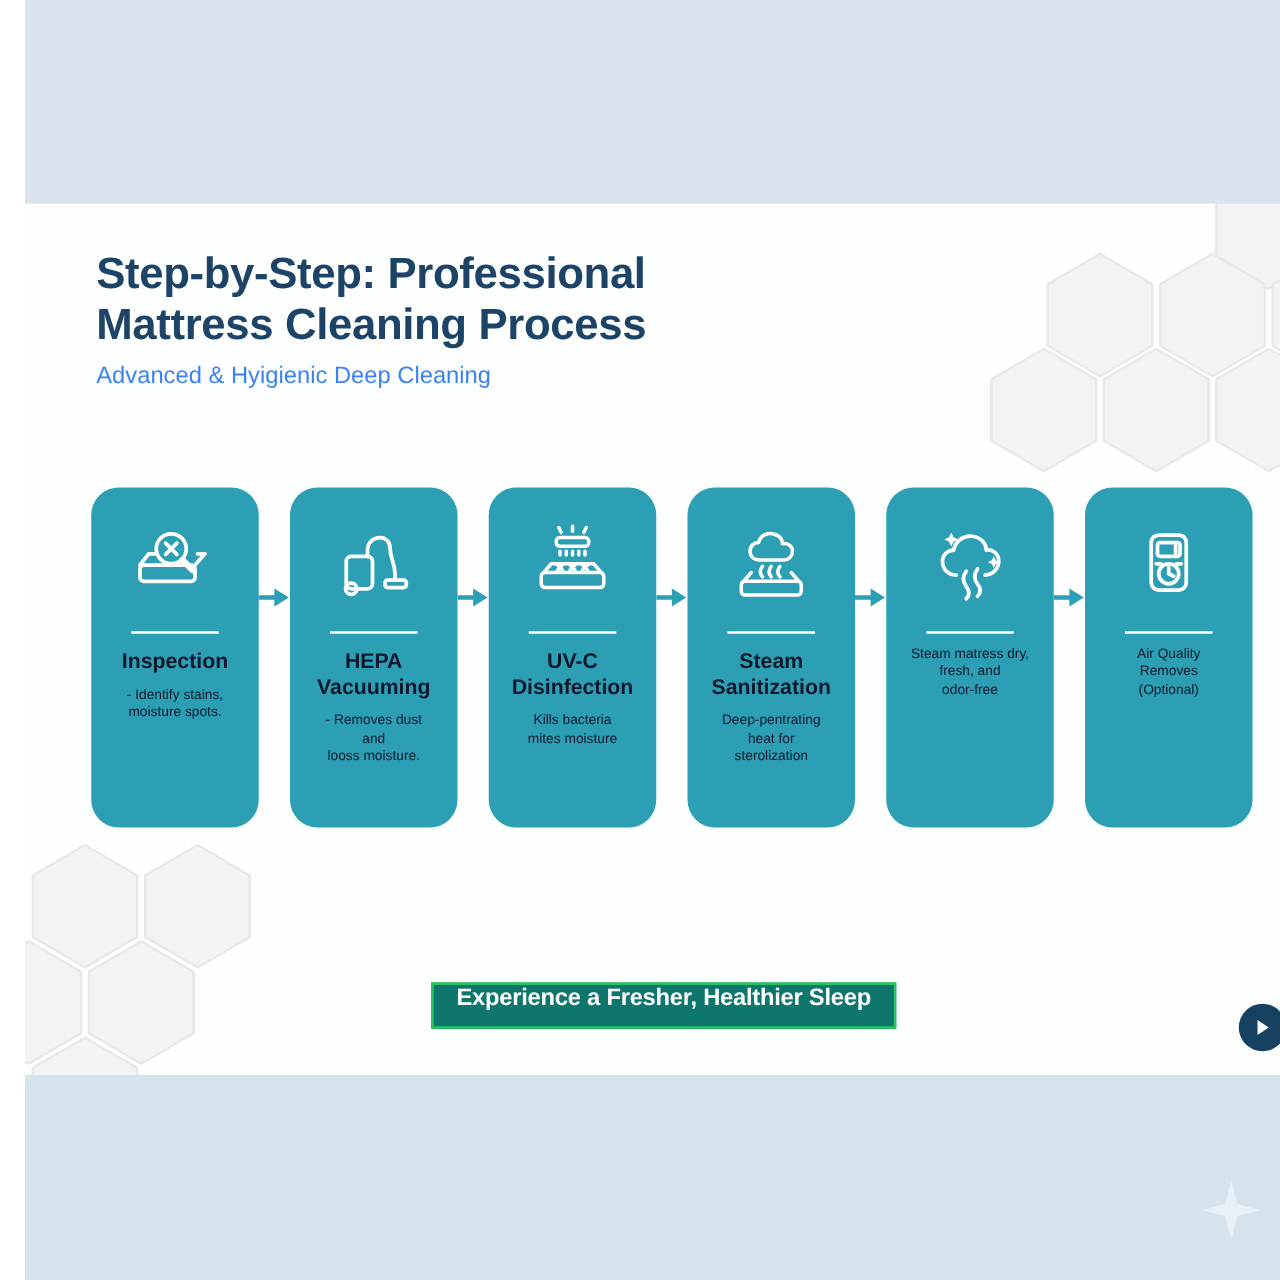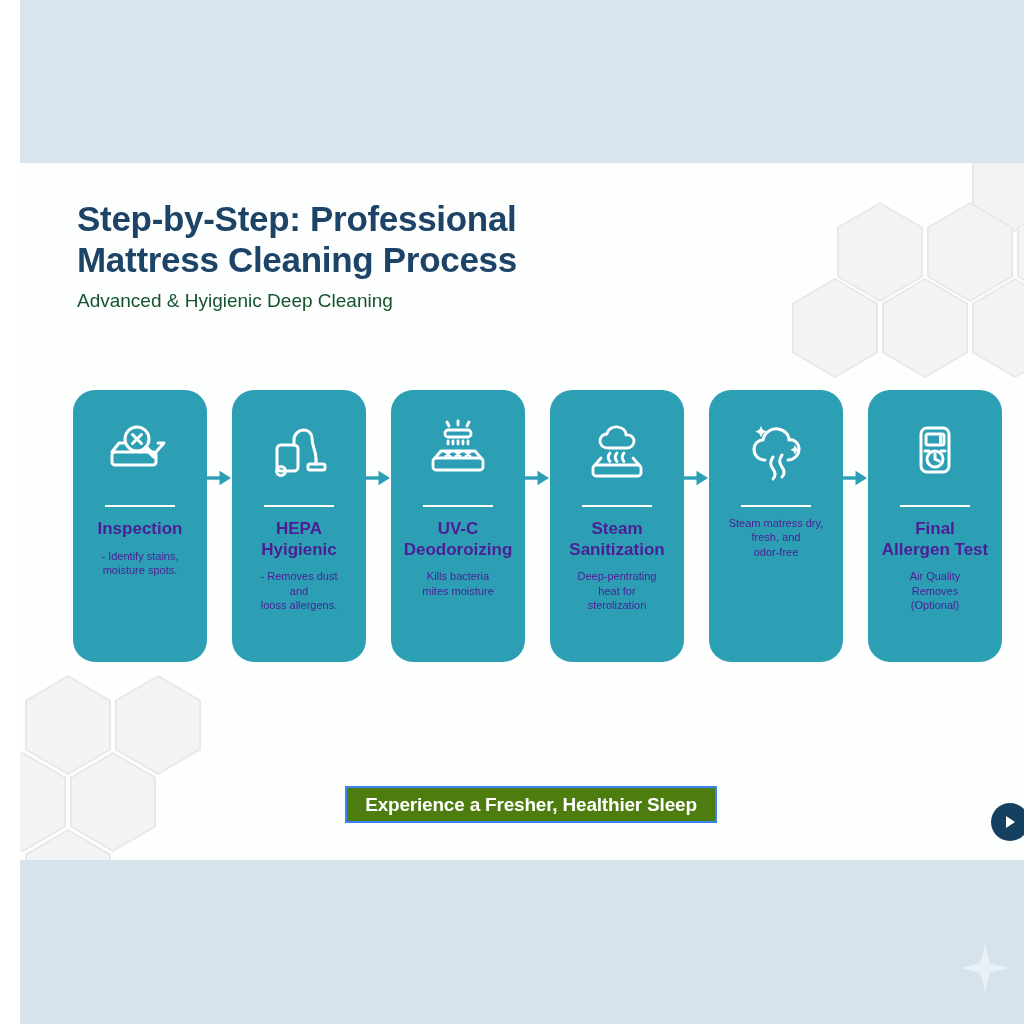--- a/index.html
+++ b/index.html
@@ -14,37 +14,37 @@
   
   .hex{position:absolute;width:86px;height:100px;z-index:1;
        clip-path:polygon(50% 0%,100% 25%,100% 75%,50% 100%,0% 75%,0% 25%);
        background:#e6e8ea;}
   .hex::after{content:"";position:absolute;inset:2px;background:#f2f3f5;
        clip-path:polygon(50% 0%,100% 25%,100% 75%,50% 100%,0% 75%,0% 25%);}
   
   .header{position:absolute;left:57px;top:198px;z-index:3;}
   .title{font-size:35px;line-height:1.18;font-weight:700;color:#1d4467;
          white-space:pre-line;letter-spacing:-0.3px;}
-  .subtitle{margin-top:9px;font-size:19px;color:#14532d;}
+  .subtitle{margin-top:9px;font-size:19px;color:#3b82f6;}
   
   .steps{position:absolute;left:53px;top:390px;width:928px;z-index:3;
          display:flex;justify-content:space-between;align-items:flex-start;}
   .card{width:134px;height:272px;background:#2d9fb5;border-radius:22px;
-        color:#4c1d95;text-align:center;padding:26px 6px 0;box-sizing:border-box;
+        color:#0f172a;text-align:center;padding:26px 6px 0;box-sizing:border-box;
         flex:none;}
   .card .icon{height:74px;display:flex;align-items:center;justify-content:center;}
   .divider{width:70px;height:2px;background:#ffffff;margin:15px auto 0;}
   .card-title{margin-top:12px;font-size:17px;font-weight:700;line-height:1.22;
         white-space:pre-line;}
   .card-desc{margin-top:9px;font-size:11px;line-height:1.3;white-space:pre-line;}
   .arrow{flex:none;width:25px;height:22px;margin-top:77px;}
   
   .cta{position:absolute;left:325px;top:786px;width:372px;height:37px;z-index:3;
-       background:#4d7c0f;border:2px solid #3b82f6;box-sizing:border-box;
-       display:flex;align-items:center;justify-content:center;cursor:pointer;}
+       background:#0f766e;border:2px solid #22c55e;box-sizing:border-box;
+       display:flex;justify-content:center;cursor:pointer;}
   .cta span{color:#fff;font-size:19px;font-weight:700;letter-spacing:-0.2px;}
   
   .play{position:absolute;left:971px;top:803px;width:38px;height:38px;z-index:3;
         border-radius:50%;background:#16405f;display:flex;align-items:center;
         justify-content:center;cursor:pointer;}
   
   .sparkle{position:absolute;left:941px;top:944px;width:48px;height:48px;z-index:3;
         background:#e9f0f6;
         clip-path:polygon(50% 0%,60% 40%,100% 50%,60% 60%,50% 100%,40% 60%,0% 50%,40% 40%);}
   svg{display:block;}
@@ -106,24 +106,24 @@
         <svg width="70" height="70" viewBox="0 0 70 70" fill="none" stroke="#fff" stroke-width="3" stroke-linecap="round" stroke-linejoin="round">
           <rect x="13" y="27" width="21" height="26" rx="4"></rect>
           <circle cx="17" cy="53" r="4.5"></circle>
           <path d="M30 27 v-5 a10 10 0 0 1 10 -10 a8 8 0 0 1 8 8 c0 9 4 12 4 21"></path>
           <path d="M52 41 v5"></path>
           <rect x="44" y="46" width="17" height="6" rx="2"></rect>
         </svg>
       </div>
       <div class="divider"></div>
       <div class="card-title">HEPA
-Hyigienic</div>
+Vacuuming</div>
       <div class="card-desc">- Removes dust
 and
-looss allergens.</div>
+looss moisture.</div>
     </div>
 
     <svg class="arrow" viewBox="0 0 26 22">
       <path d="M0 11 h15" stroke="#2d9fb5" stroke-width="3.6"></path>
       <path d="M13 3.5 L25 11 L13 18.5 z" fill="#2d9fb5"></path>
     </svg>
 
     <div class="card">
       <div class="icon">
         <svg width="70" height="70" viewBox="0 0 70 70" fill="none" stroke="#fff" stroke-width="2.8" stroke-linecap="round" stroke-linejoin="round">
@@ -132,21 +132,21 @@
           <path d="M25 23 v3 M30 23 v3 M35 23 v3 M40 23 v3 M45 23 v3"></path>
           <path d="M12 40 l6 -7 h34 l6 7"></path>
           <rect x="10" y="40" width="50" height="12" rx="3"></rect>
           <path d="M23 34 l4 4 M27 34 l-4 4"></path>
           <path d="M33 34 l4 4 M37 34 l-4 4"></path>
           <path d="M43 34 l4 4 M47 34 l-4 4"></path>
         </svg>
       </div>
       <div class="divider"></div>
       <div class="card-title">UV-C
-Deodoroizing</div>
+Disinfection</div>
       <div class="card-desc">Kills bacteria
 mites moisture</div>
     </div>
 
     <svg class="arrow" viewBox="0 0 26 22">
       <path d="M0 11 h15" stroke="#2d9fb5" stroke-width="3.6"></path>
       <path d="M13 3.5 L25 11 L13 18.5 z" fill="#2d9fb5"></path>
     </svg>
 
     <div class="card">
@@ -199,22 +199,20 @@
         <svg width="70" height="70" viewBox="0 0 70 70" fill="none" stroke="#fff" stroke-width="3" stroke-linecap="round" stroke-linejoin="round">
           <rect x="21" y="10" width="28" height="44" rx="6"></rect>
           <rect x="26" y="16" width="18" height="11" rx="2"></rect>
           <path d="M40.5 18.5 v6"></path>
           <path d="M25 33 h4 M41 33 h4"></path>
           <circle cx="35" cy="41" r="8"></circle>
           <path d="M35 41 v-5 M35 41 l4 2"></path>
         </svg>
       </div>
       <div class="divider"></div>
-      <div class="card-title">Final
-Allergen Test</div>
       <div class="card-desc">Air Quality
 Removes
 (Optional)</div>
     </div>
 
   </div>
 
   <div class="cta">
     <span>Experience a Fresher, Healthier Sleep</span>
   </div>

